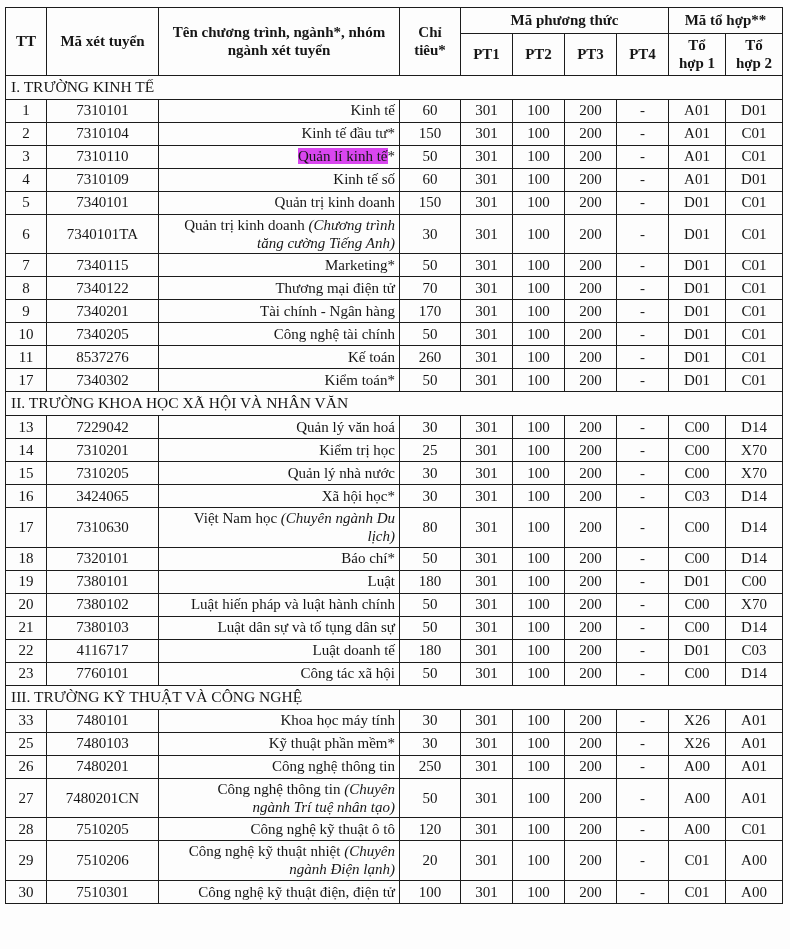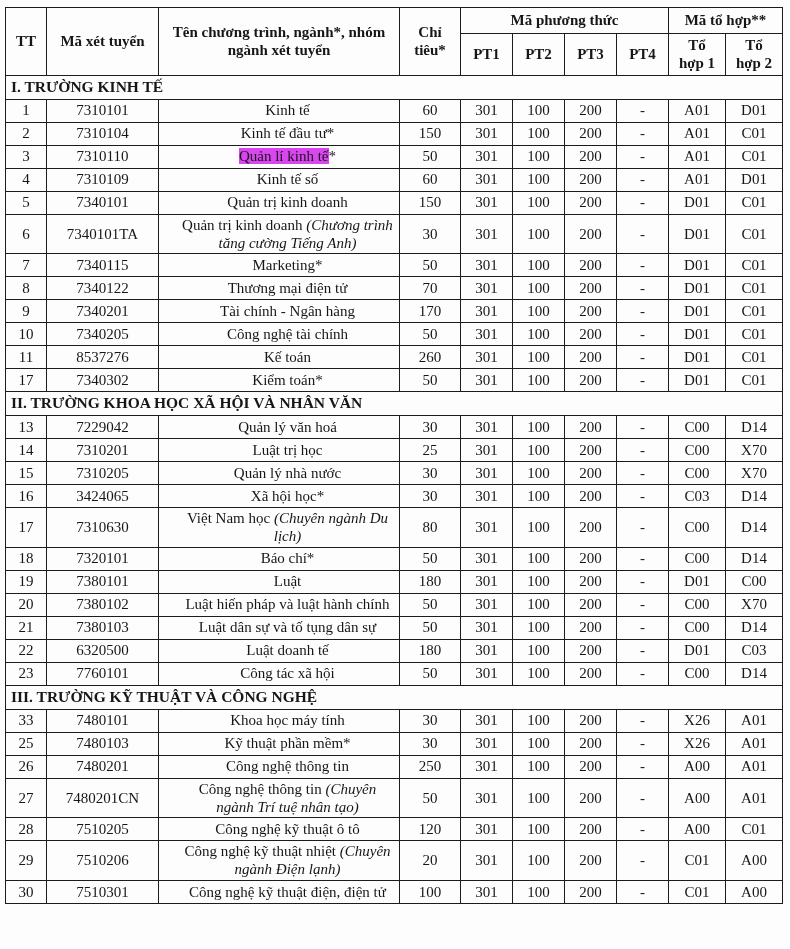--- a/index.html
+++ b/index.html
@@ -29,23 +29,23 @@
   thead th {
     font-weight: bold;
     font-size: 15px;
     text-align: center;
     padding: 2px 6px;
   }
   th.group-th { height: 26px; font-family: Liberation Serif, serif; }
   tr.data-row { height: 23px; }
   td { font-size: 15px; }
   td.c { text-align: center; }
-  td.name-cell { text-align: center; padding-left: 21px; padding-right: 4px; }
+  td.name-cell { text-align: right; padding-left: 21px; padding-right: 4px; }
   tr.section-row td {
-    font-weight: bold;
+    font-weight: normal;
     font-size: 15.5px;
     text-align: left;
     padding: 2px 4px 2px 5px;
     height: 22px;
     white-space: nowrap;
   }
   .hl { background: #d946ef; }
   .note { font-style: italic; }
   col.c-tt  { width: 41px; }
   col.c-ma  { width: 112px; }
@@ -248,21 +248,21 @@
           <td class="c">301</td>
           <td class="c">100</td>
           <td class="c">200</td>
           <td class="c">-</td>
           <td class="c">C00</td>
           <td class="c">D14</td>
         </tr>
         <tr class="data-row">
           <td class="c">14</td>
           <td class="c">7310201</td>
-          <td class="name-cell"><span>Luật trị học</span></td>
+          <td class="name-cell"><span>Kiểm trị học</span></td>
           <td class="c">25</td>
           <td class="c">301</td>
           <td class="c">100</td>
           <td class="c">200</td>
           <td class="c">-</td>
           <td class="c">C00</td>
           <td class="c">X70</td>
         </tr>
         <tr class="data-row">
           <td class="c">15</td>
@@ -343,21 +343,21 @@
           <td class="c">50</td>
           <td class="c">301</td>
           <td class="c">100</td>
           <td class="c">200</td>
           <td class="c">-</td>
           <td class="c">C00</td>
           <td class="c">D14</td>
         </tr>
         <tr class="data-row">
           <td class="c">22</td>
-          <td class="c">6320500</td>
+          <td class="c">4116717</td>
           <td class="name-cell"><span>Luật doanh tế</span></td>
           <td class="c">180</td>
           <td class="c">301</td>
           <td class="c">100</td>
           <td class="c">200</td>
           <td class="c">-</td>
           <td class="c">D01</td>
           <td class="c">C03</td>
         </tr>
         <tr class="data-row">

